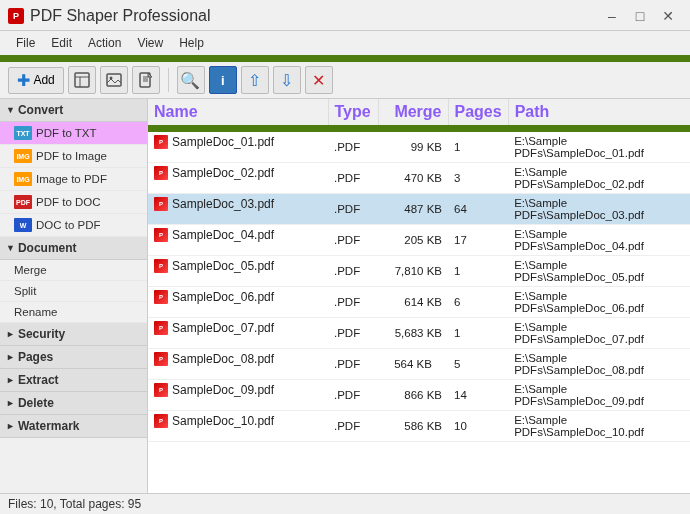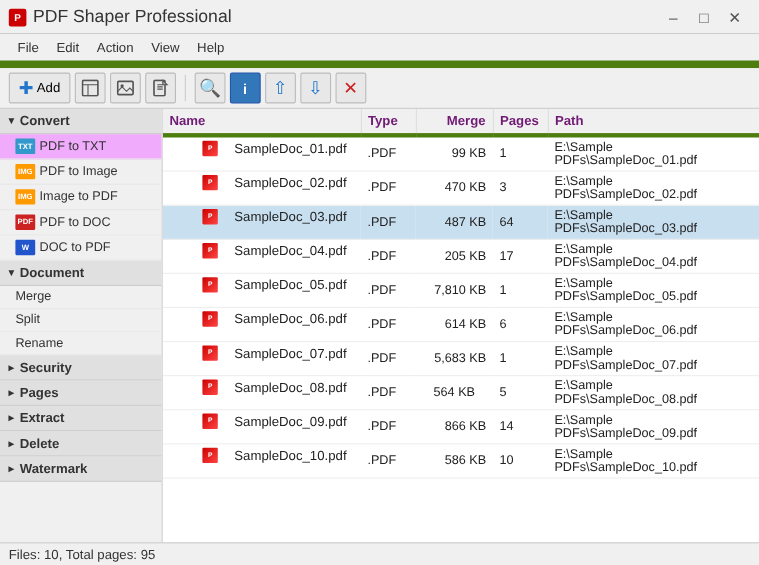--- a/index.html
+++ b/index.html
@@ -83,29 +83,29 @@
       flex: 1; display: flex; flex-direction: column; overflow: hidden;
       background: white;
     }
 
     
     .file-table { flex: 1; overflow-y: auto; }
     table { width: 100%; border-collapse: collapse; }
     thead { background: #f0f0f0; }
     thead th {
       text-align: left; padding: 4px 6px;
-      border-bottom: 4px solid #4d7c0f; border-right: 1px solid #ddd;
-      font-weight: 600; font-size: 12px; color: #701a75;
+      border-bottom: 7px solid #4d7c0f; border-right: 1px solid #ddd;
+      font-weight: 600; font-size: 16px; color: #8b5cf6;
       cursor: pointer; user-select: none;
     }
     thead th:last-child { border-right: none; }
     tbody tr { border-bottom: 1px solid #eee; }
     tbody tr.selected { background: #c8dff0; }
     tbody td { padding: 3px 6px; font-size: 11.5px; color: #222; }
-    tbody td:first-child { display: flex; align-items: flex-end; gap: 15px; margin-left: 30px; }
+    tbody td:first-child { display: flex; align-items: flex-end; gap: 4px; }
 
     
     .status-bar {
       padding: 3px 8px; background: #f0f0f0;
       border-top: 1px solid #ccc; font-size: 11.5px; color: #333;
     }
 
     
     .txt-icon { background: #3399cc; }
 

